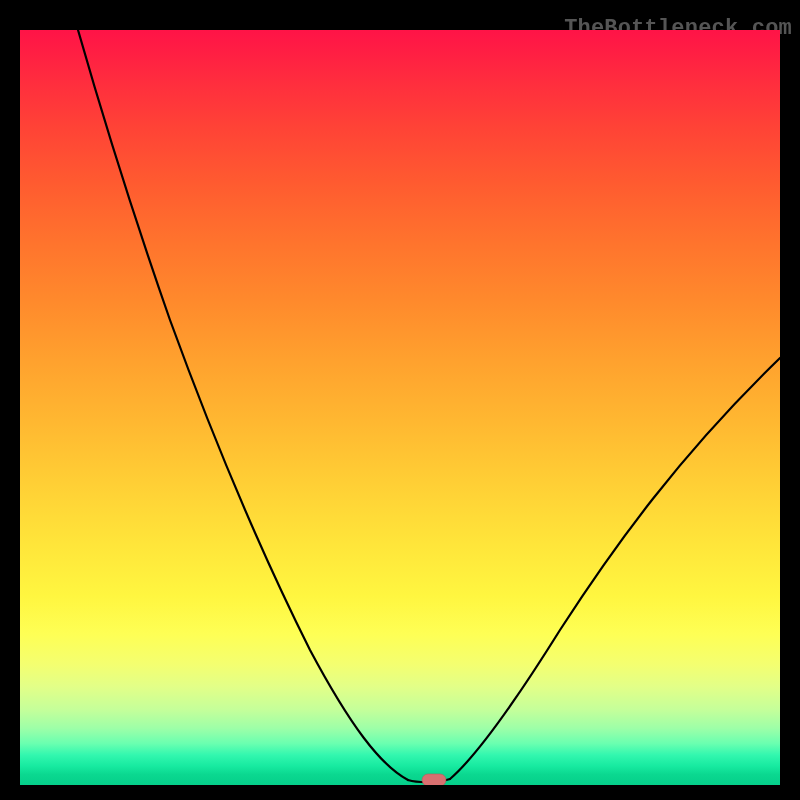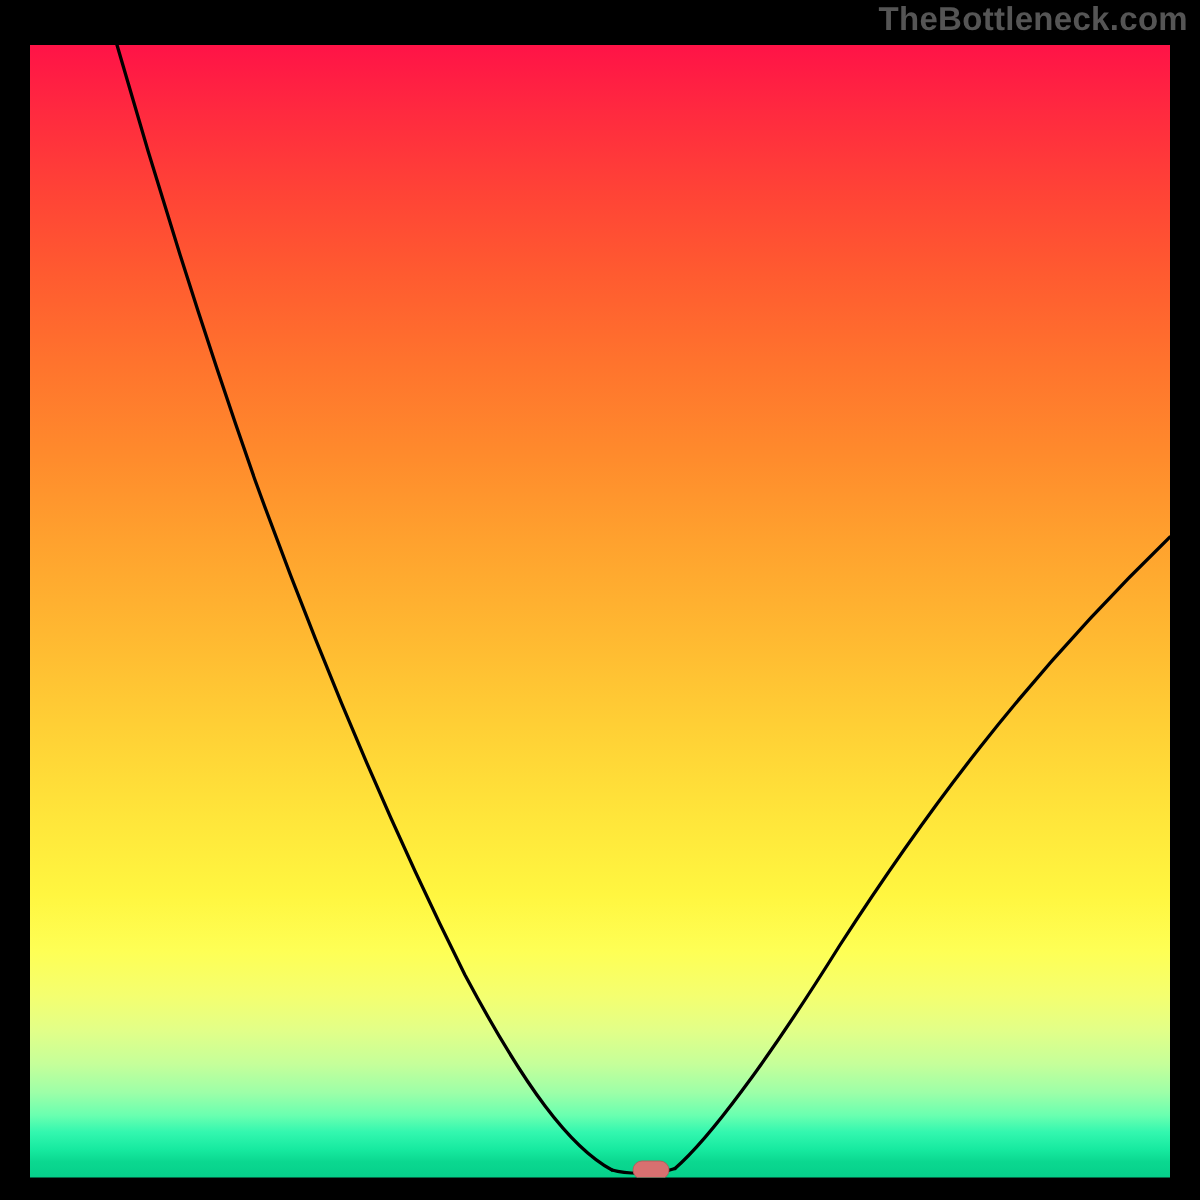--- a/index.html
+++ b/index.html
@@ -12,27 +12,28 @@
     font-family: Arial, Helvetica, sans-serif;
   }
   .frame {
     position: relative;
     width: 800px;
     height: 800px;
     background: #000;
   }
   .watermark {
     position: absolute;
-    top: 0;
+    top: 16px;
     right: 8px;
     color: #555;
     font-size: 22px;
     font-weight: 600;
     letter-spacing: 0.2px;
     user-select: none;
+    font-family: Liberation Mono, monospace;
   }
   .plot-area {
     position: absolute;
     left: 20px;
     top: 30px;
     width: 760px;
     height: 755px;
     background: linear-gradient(to bottom,
       #ff1347 0%,
       #ff2a3f 6%,

